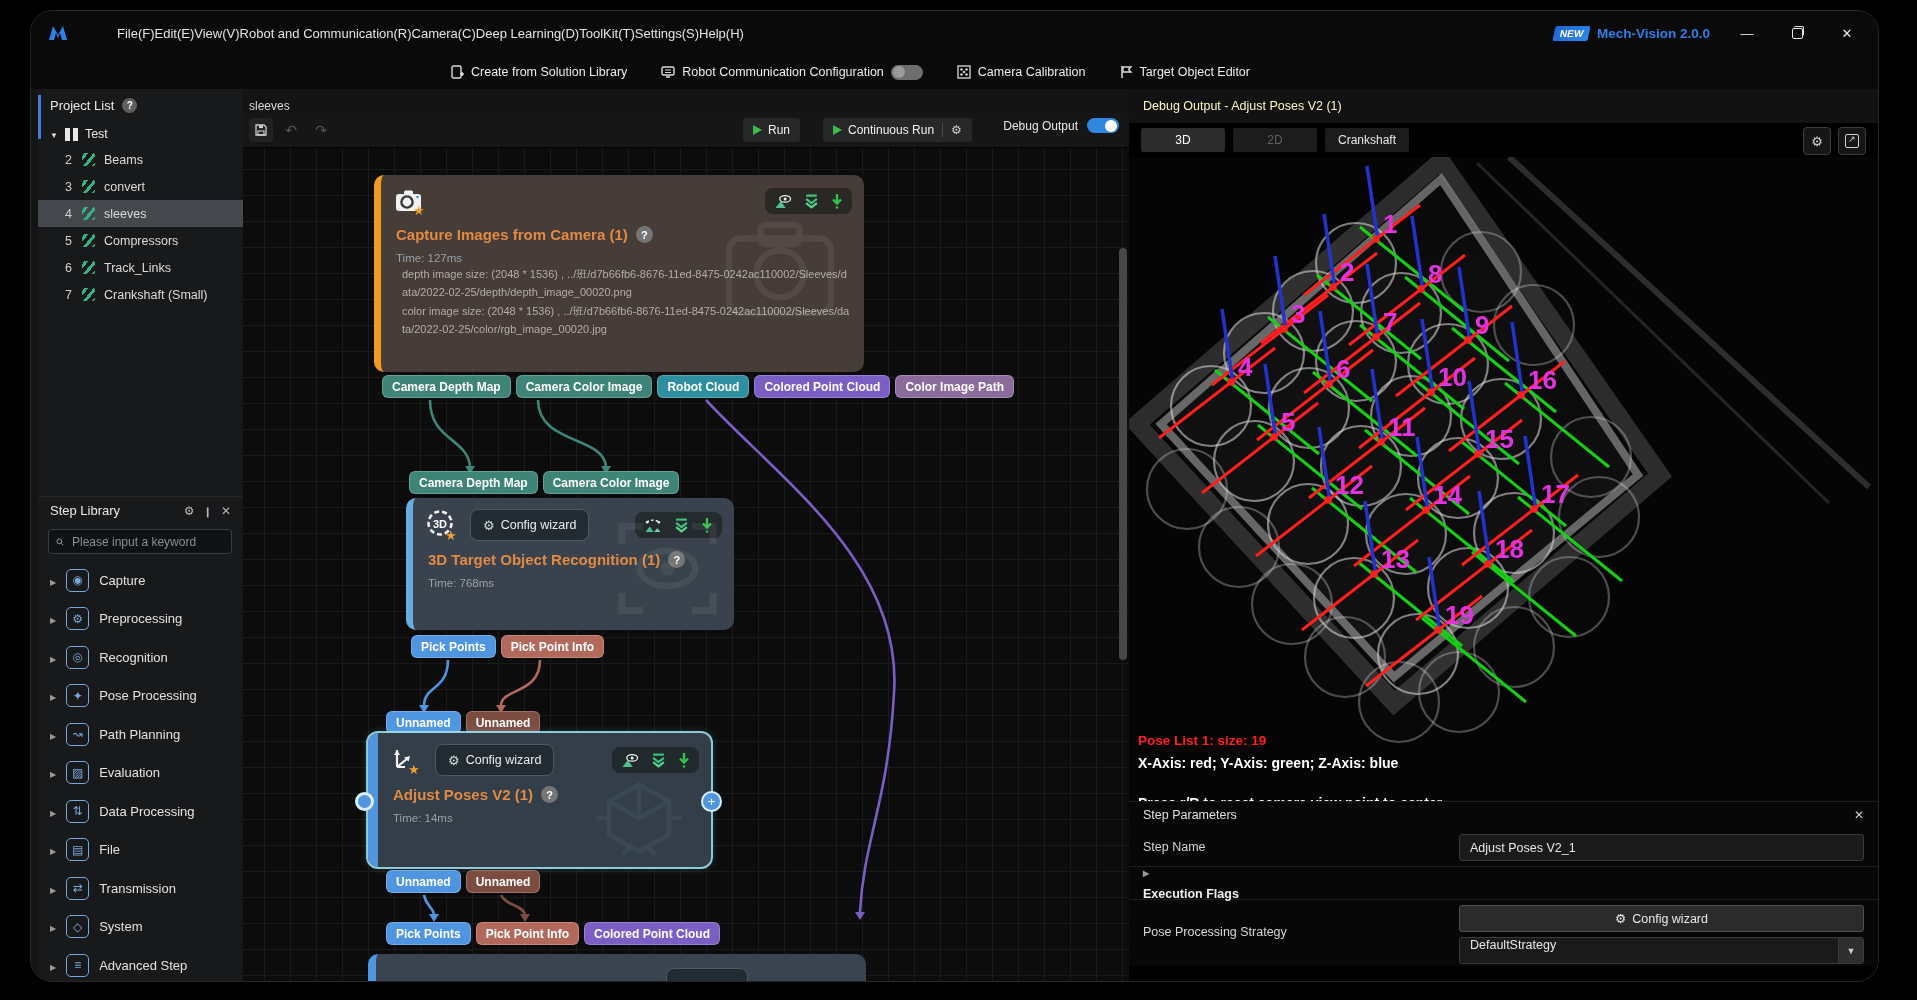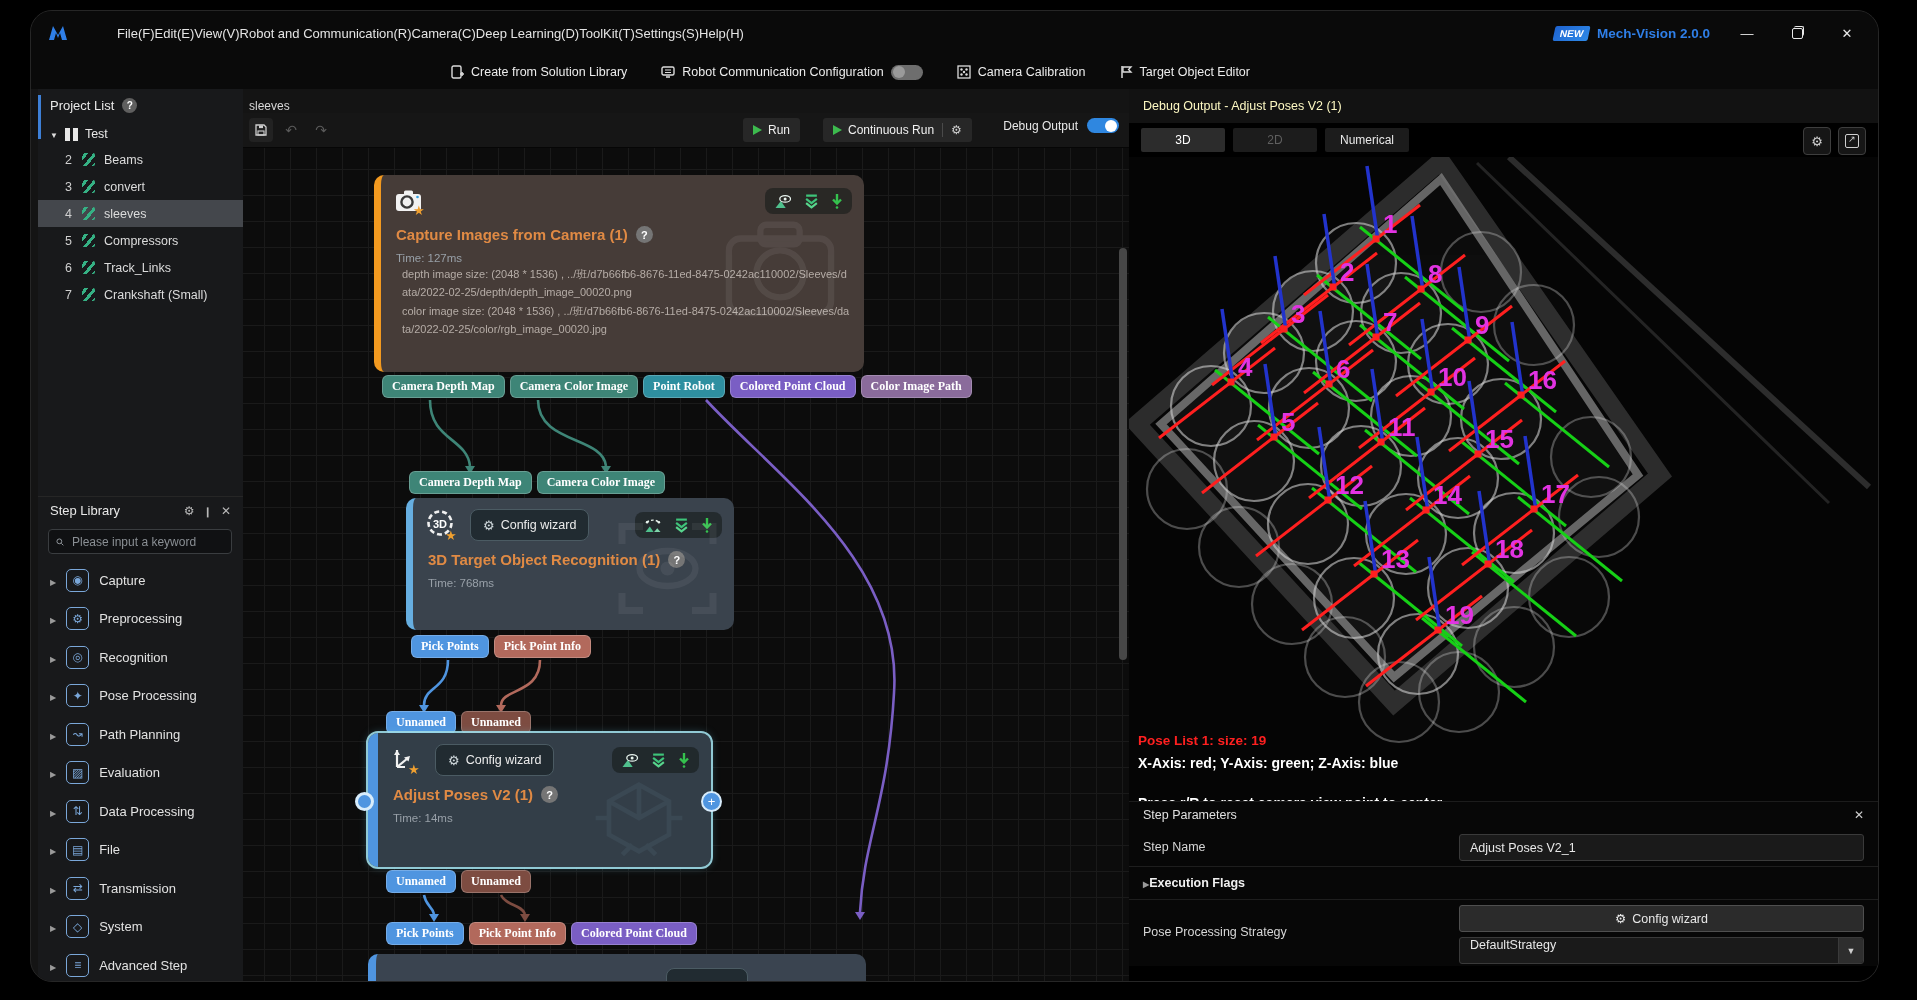--- a/index.html
+++ b/index.html
@@ -81,21 +81,21 @@
     gap:6px;color:#f0f0f0;font-size:12px;padding:0 10px;}
   .play-ic{width:0;height:0;border-left:9px solid #3dba4e;border-top:5.5px solid transparent;border-bottom:5.5px solid transparent;}
   .run-sep{width:1px;height:14px;background:#4a4a4a;margin:0 2px;}
   #ct-right{position:absolute;right:10px;top:5px;display:flex;align-items:center;gap:9px;color:#e8e8e8;font-size:12px;}
   #canvas-viewport{position:absolute;left:0;top:59px;width:886px;height:833px;overflow:hidden;
     background-image:linear-gradient(#1a1a1a 1px,transparent 1px),linear-gradient(90deg,#1a1a1a 1px,transparent 1px);
     background-size:26px 26px;background-position:-5px -5px;}
   #conn-svg{position:absolute;left:0;top:0;width:886px;height:833px;}
   .chip-row{position:absolute;display:flex;}
   .chip{display:inline-flex;align-items:center;height:23px;padding:0 9px;border-radius:6px;background:var(--chip,#555);
-    color:#fff;font-size:12px;font-weight:bold;margin-right:5px;border:1px solid rgba(255,255,255,0.22);box-sizing:border-box;font-family:Liberation Serif, serif;}
+    color:#fff;font-size:12px;font-weight:bold;margin-right:5px;border:1px solid rgba(255,255,255,0.22);box-sizing:border-box;}
   .node{position:absolute;border-radius:10px;box-sizing:border-box;}
   #capture-node{left:131px;top:27px;width:490px;height:197px;background:#463c38;border-left:7px solid #f2991f;}
   #recog-node{left:163px;top:350px;width:328px;height:132px;background:#3a434d;border-left:7px solid #66aee0;}
   #adjust-node{left:125px;top:585px;width:343px;height:134px;background:#333e48;border-left:10px solid #4f95e0;
     outline:2px solid rgba(158,219,232,.9);box-shadow:0 0 10px rgba(110,200,230,.35);}
   #partial-node{left:125px;top:806px;width:498px;height:40px;background:#3a4450;border-left:8px solid #4f95e0;
     border-radius:10px 10px 0 0;}
   .node-head{display:flex;align-items:center;gap:12px;padding:11px 12px 0 13px;}
   .icon-group{margin-left:auto;background:rgba(18,24,22,.55);border-radius:8px;padding:5px 9px;display:flex;gap:12px;align-items:center;}
   .node-title{color:#e08a44;font-size:15px;font-weight:bold;display:flex;align-items:center;gap:8px;padding:10px 12px 0 15px;}
@@ -129,21 +129,21 @@
   #viewport3d{position:absolute;left:0;top:68px;width:749px;height:660px;background:#050505;overflow:hidden;}
   .ov-red{position:absolute;left:9px;top:576px;color:#ff2020;font-weight:bold;font-size:13.5px;}
   .ov-axes{position:absolute;left:9px;top:598px;color:#fff;font-weight:bold;font-size:14px;}
   .ov-hint{position:absolute;left:9px;top:638px;color:#fff;font-weight:bold;font-size:14px;}
   
   #step-params{position:absolute;left:0;top:712px;width:749px;height:164px;background:#070707;border-top:1px solid #1c1c1c;}
   #sp-header{height:26px;display:flex;align-items:center;padding:0 14px;color:#e0e0e0;font-size:12.5px;}
   #sp-header .close-icon{margin-left:auto;color:#d0d0d0;font-size:12px;}
   .sp-row{position:relative;height:38px;border-bottom:1px solid #1e1e1e;}
   .sp-label{position:absolute;left:14px;top:50%;transform:translateY(-50%);color:#d6d6d6;font-size:12.5px;}
-  .sp-label.bold{font-weight:bold;color:#f0f0f0;display:flex;align-items:flex-start;}
+  .sp-label.bold{font-weight:bold;color:#f0f0f0;display:flex;gap:8px;align-items:flex-start;flex-direction:column;}
   .sp-input{position:absolute;left:330px;right:14px;top:6px;height:25px;background:#1a1a1a;border:1px solid #3a3a3a;
     border-radius:3px;color:#e8e8e8;font-size:12.5px;display:flex;align-items:center;padding-left:10px;}
   #sp-strategy{position:relative;height:66px;}
   .sp-cfg{position:absolute;left:330px;right:14px;top:5px;height:25px;background:#2b2b2b;border:1px solid #4f4f4f;
     border-radius:3px;color:#e8e8e8;font-size:12.5px;display:flex;align-items:center;justify-content:center;gap:6px;}
   .sp-dd{position:absolute;left:330px;right:14px;top:37px;height:25px;background:#1a1a1a;border:1px solid #3a3a3a;
     border-radius:3px;color:#e8e8e8;font-size:12.5px;display:flex;align-items:flex-start;padding-left:10px;}
   .dd-arrow{position:absolute;right:0;top:0;width:24px;height:100%;background:#2e2e2e;border-left:1px solid #3a3a3a;
     display:flex;align-items:center;justify-content:center;color:#cfcfcf;font-size:9px;border-radius:0 3px 3px 0;}
   .dd-arrow::before{content:"\25BC";}
@@ -439,21 +439,21 @@
       </div>
       <div class="chip-row" style="left:139px;top:227px">
 
       <span class="chip" style="--chip: #3e8577;">
             <span>Camera Depth Map</span>
           </span>
           <span class="chip" style="--chip: #3e8577;">
             <span>Camera Color Image</span>
           </span>
           <span class="chip" style="--chip: #2e8fa0;">
-            <span>Point Robot</span>
+            <span>Robot Cloud</span>
           </span>
           <span class="chip" style="--chip: #7a5ec4;">
             <span>Colored Point Cloud</span>
           </span>
           <span class="chip" style="--chip: #8a6b9b;">
             <span>Color Image Path</span>
           </span>
         </div>
 
       <div class="chip-row" style="left:166px;top:323px">
@@ -605,21 +605,21 @@
     <div id="dbg-tabs">
       <span style="display:flex;gap:8px">
 
       <span class="tab active">
             <span>3D</span>
           </span>
           <span class="tab disabled">
             <span>2D</span>
           </span>
           <span class="tab normal">
-            <span>Numerical</span>
+            <span>Crankshaft</span>
           </span>
         </span>
       <span id="dbg-tools">
         <span class="tool-btn">
             <span class="gear-icon"></span>
           </span>
         <span class="tool-btn">
             <span class="openwin-icon"></span>
           </span>
       </span>

